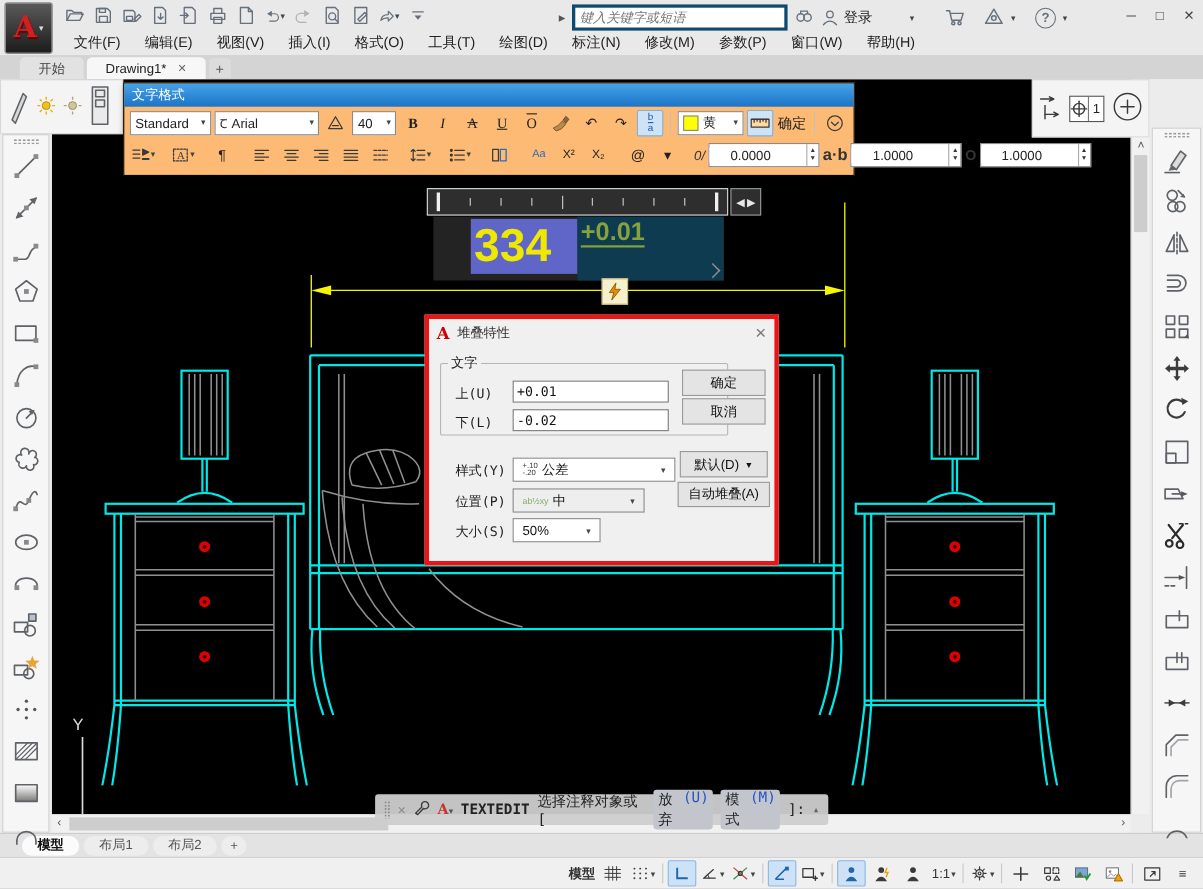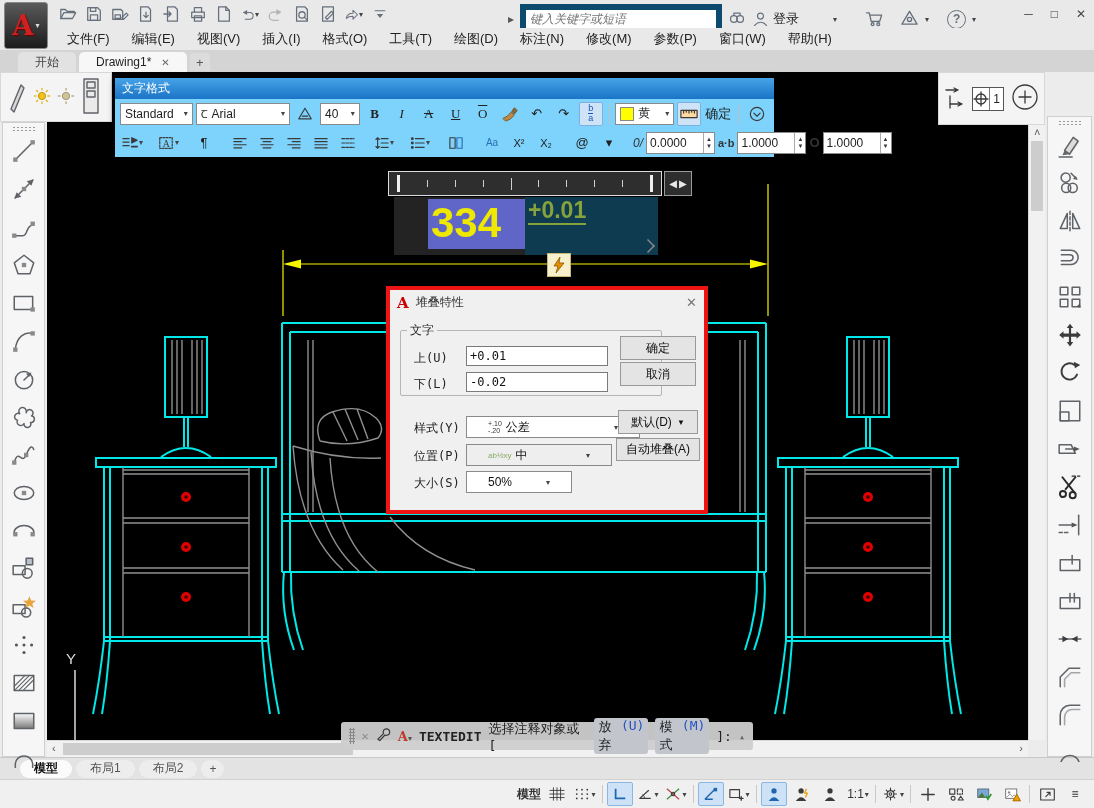--- a/index.html
+++ b/index.html
@@ -9,21 +9,21 @@
   .titlebar{left:0;top:0;width:1094px;height:28px;background:#e9e9e9;display:flex;align-items:center}
   .menubar{left:0;top:28px;width:1094px;height:22px;background:#e9e9e9;display:flex;align-items:center;border-bottom:1px solid #d6d6d6}
   .appbtn{left:4px;top:2px;width:42px;height:45px;background:linear-gradient(#5a5a5a,#1c1c1c);border:1px solid #888;border-radius:3px;display:flex;align-items:center;justify-content:center;z-index:60}
   .appbtn .A{font-family:"DejaVu Serif",serif;font-weight:bold;font-size:27px;color:#d22020;text-shadow:1px 1px 1px #600}
   .appbtn .dd{color:#ddd;font-size:8px;margin-left:2px}
   .qat{display:flex;align-items:center;gap:7px;margin-left:58px}
   .qat .qi{width:19px;height:19px;display:flex;align-items:center;justify-content:center}
   svg.i{stroke:#66707c;fill:none;stroke-width:1.4;stroke-linecap:round;stroke-linejoin:round}
   .doctitle{left:368px;top:0;width:150px;height:28px;display:flex;align-items:center;justify-content:center;color:#333}
   .searchwrap{left:508px;top:4px;display:flex;align-items:center;gap:6px}
-  .search{width:182px;height:18px;border:6px solid #0c4a6e;background:#fff;font-style:italic;font-size:12px;color:#777;padding:0 4px;font-family:"Liberation Sans",sans-serif}
+  .search{width:182px;height:18px;border:3px solid #0c4a6e;background:#fff;font-style:italic;font-size:12px;color:#777;padding:0 4px;font-family:"Liberation Sans",sans-serif}
   .glyphbtn{color:#555;font-size:12px;display:flex;align-items:center;justify-content:center}
   .winctl{position:absolute;right:8px;top:0;height:28px;display:flex;align-items:center;gap:18px;color:#444;font-size:12px}
   .menu-item{padding:2px 11px;color:#222}
   .tabrow{left:0;top:50px;width:1094px;height:22px;background:#d4d4d4;display:flex;align-items:flex-end;padding-left:18px;gap:3px;box-sizing:border-box}
   .ftab{height:20px;padding:0 17px;border-radius:5px 5px 0 0;display:flex;align-items:center;font-size:12px;color:#444;background:#e2e2e2;gap:10px}
   .ftab.active{background:#f7f7f7;color:#222}
   .ftab .x{font-size:10px;color:#666}
   .addtab{width:20px;height:18px;border-radius:4px 4px 0 0;background:#dcdcdc;display:flex;align-items:center;justify-content:center;color:#555;margin-bottom:1px}
   
   .vcol{background:#ececec}
@@ -31,30 +31,30 @@
   .grip{width:24px;height:5px;margin:3px auto 1px auto;background-image:radial-gradient(#9a9a9a 1px,transparent 1.1px);background-size:4px 3px}
   .tbtn{width:100%;height:38px;display:flex;align-items:center;justify-content:center}
   svg.t{stroke:#5f6368;fill:none;stroke-width:1.4;stroke-linecap:round;stroke-linejoin:round}
   
   .vscroll{left:1028px;top:125px;width:17px;height:615px;background:#f1f1f1;border-left:1px solid #d8d8d8;box-sizing:border-box}
   .hscroll{left:47px;top:740px;width:981px;height:17px;background:#f1f1f1;border-top:1px solid #d8d8d8;box-sizing:border-box}
   .thumbv{position:absolute;left:2px;top:16px;width:12px;height:70px;background:#cdcdcd}
   .thumbh{position:absolute;left:16px;top:2px;width:290px;height:12px;background:#cdcdcd}
   .sarr{position:absolute;color:#555;font-size:11px;line-height:1}
   
-  .fmt{left:112px;top:75px;width:665px;height:85px;background:#7dd3fc;border:3px solid #000000;box-shadow:2px 3px 6px rgba(0,0,0,.45);z-index:40;box-sizing:border-box}
+  .fmt{left:112px;top:75px;width:665px;height:85px;background:#fdba74;border:1px solid #000000;box-shadow:2px 3px 6px rgba(0,0,0,.45);z-index:40;box-sizing:border-box}
   .fmt-cap{height:21px;background:linear-gradient(#46a3e8,#1b74c6);color:#fff;font-size:12px;display:flex;align-items:center;padding-left:7px}
   .fmt-row{height:29px;display:flex;align-items:center;padding:0 5px;gap:3px}
   .combo{display:flex;align-items:center;background:#fff;border:1px solid #8a8a8a;font-size:12px;height:20px;padding:0 4px;gap:4px;color:#222}
   .chev{font-size:8px;color:#444}
   .fsep{width:1px;height:20px;background:#c0c0c0;margin:0 3px}
   .fbtn{min-width:22px;height:22px;display:flex;align-items:center;justify-content:center;border:1px solid transparent;border-radius:2px;font-size:13px;color:#222}
   .fbtn.hl{background:#cfe3f7;border-color:#7fb0e0}
   .spin{display:flex;border:1px solid #8a8a8a;background:#fff;height:20px;align-items:center}
-  .spin input{width:50px;border:none;outline:none;font-size:12px;padding:0 3px;font-family:"Liberation Sans",sans-serif;color:#222}
+  .spin input{width:50px;border:none;outline:none;font-size:12px;padding:0 19px;font-family:"Liberation Sans",sans-serif;color:#222}
   .ud{display:flex;flex-direction:column;border-left:1px solid #aaa;height:100%;justify-content:center;padding:0 2px;font-size:6px;color:#333;line-height:1.1}
   .swatch{width:12px;height:12px;background:#ffff00;border:1px solid #888}
   
   .ruler{left:388px;top:171px;width:274px;height:25px;background:#2e2e2e;border:1px solid #dcdcdc;box-sizing:border-box;display:flex;align-items:center;justify-content:space-between;padding:0 8px;z-index:8}
   .tick{width:1px;height:7px;background:#cfcfcf}
   .tick.tall{height:12px}
   .rend{width:3px;height:17px;background:#f0f0f0}
   .rarrows{left:664px;top:171px;width:28px;height:25px;background:#2e2e2e;border:1px solid #9a9a9a;box-sizing:border-box;display:flex;align-items:center;justify-content:center;gap:2px;color:#e8e8e8;font-size:10px;z-index:8}
   .edit{left:394px;top:197px;width:264px;height:58px;background:#232323;z-index:7}
   .sel{position:absolute;left:34px;top:2px;width:97px;height:50px;background:#5f66c8}
@@ -67,21 +67,21 @@
   
   .dlg{left:386px;top:286px;width:314px;height:220px;border:4px solid #ee1414;background:#f0f0f0;z-index:30;font-size:12px}
   .dlg-cap{height:25px;display:flex;align-items:center;padding:0 7px;gap:7px;color:#333}
   .dlg-cap .alogo{color:#c00;font-weight:bold;font-size:15px;font-family:"DejaVu Serif",serif}
   .dlg-cap .x{margin-left:auto;color:#777;font-size:13px}
   fieldset{position:absolute;border:1px solid #b5b5b5;border-radius:2px;margin:0;padding:0}
   legend{font-size:12px;color:#222;margin-left:6px;padding:0 3px}
   .dlbl{position:absolute;color:#222;font-family:"DejaVu Sans Mono",monospace;font-size:12px}
   .din{position:absolute;border:1px solid #7a7a7a;height:18px;font-family:"DejaVu Sans Mono",monospace;font-size:12px;padding:0 3px;background:#fff;color:#111}
   .wbtn{position:absolute;background:#e4e4e4;border:1px solid #999;display:flex;align-items:center;justify-content:center;font-size:12px;color:#111;gap:5px}
-  .dcombo{position:absolute;display:flex;align-items:center;background:#fff;border:1px solid #8a8a8a;height:20px;font-size:12px;padding:0 21px;gap:4px;color:#111}
+  .dcombo{position:absolute;display:flex;align-items:center;background:#fff;border:1px solid #8a8a8a;height:20px;font-size:12px;padding:0 8px;gap:4px;color:#111}
   .dcombo.gray{background:#eee}
   .mini2{font-size:7px;line-height:1;color:#333;text-align:left}
   .minitxt{font-size:8px;color:#8a6}
   
   .cmd{left:341px;top:722px;width:412px;height:28px;background:rgba(205,205,205,.95);border-radius:3px;display:flex;align-items:center;gap:7px;padding:0 8px;box-sizing:border-box;z-index:25;font-family:"DejaVu Sans Mono",monospace;font-size:13px;color:#222}
   .pill{background:#c2c6cc;border-radius:3px;padding:0 4px;display:inline-flex}
   .pill .k{color:#2553c4}
   .cgrip{width:6px;height:16px;background-image:radial-gradient(#8a8a8a 1px,transparent 1.1px);background-size:3px 3px}
   
   .ltabs{left:0;top:757px;width:1094px;height:22px;background:#e3e3e3;border-top:1px solid #c8c8c8;display:flex;align-items:center;padding-left:20px;gap:4px;box-sizing:border-box}
@@ -903,21 +903,21 @@
     <div class="fbtn" style="width:10px">▾</div>
     <div class="fsep"></div>
     <span style="font-style:italic;font-size:12px;color:#333">0/</span>
     <div class="spin">
         <input value="0.0000" style="">
         <span class="ud">
           <span>▲</span>
           <span>▼</span>
         </span>
       </div>
-    <span style="font-size:11px;font-weight:bold;color:#333">a·b</span>
+    <span style="font-size:15px;font-weight:bold;color:#333">a·b</span>
     <div class="spin">
         <input value="1.0000" style="">
         <span class="ud">
           <span>▲</span>
           <span>▼</span>
         </span>
       </div>
     <span style="font-size:13px;font-weight:bold;color:#333">O</span>
     <div class="spin">
         <input value="1.0000" style="">

